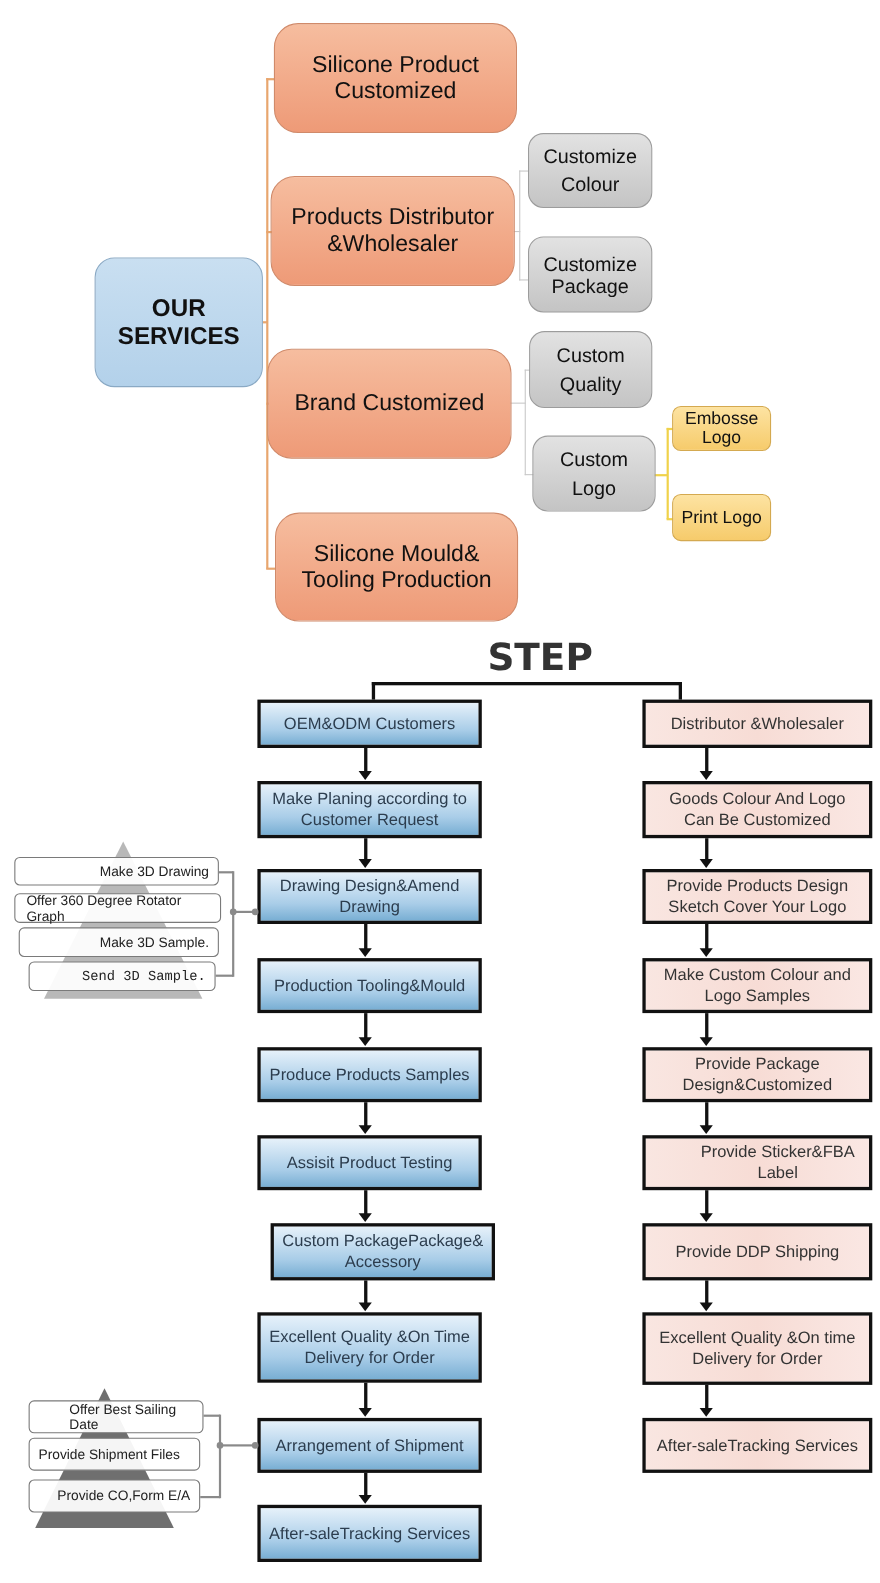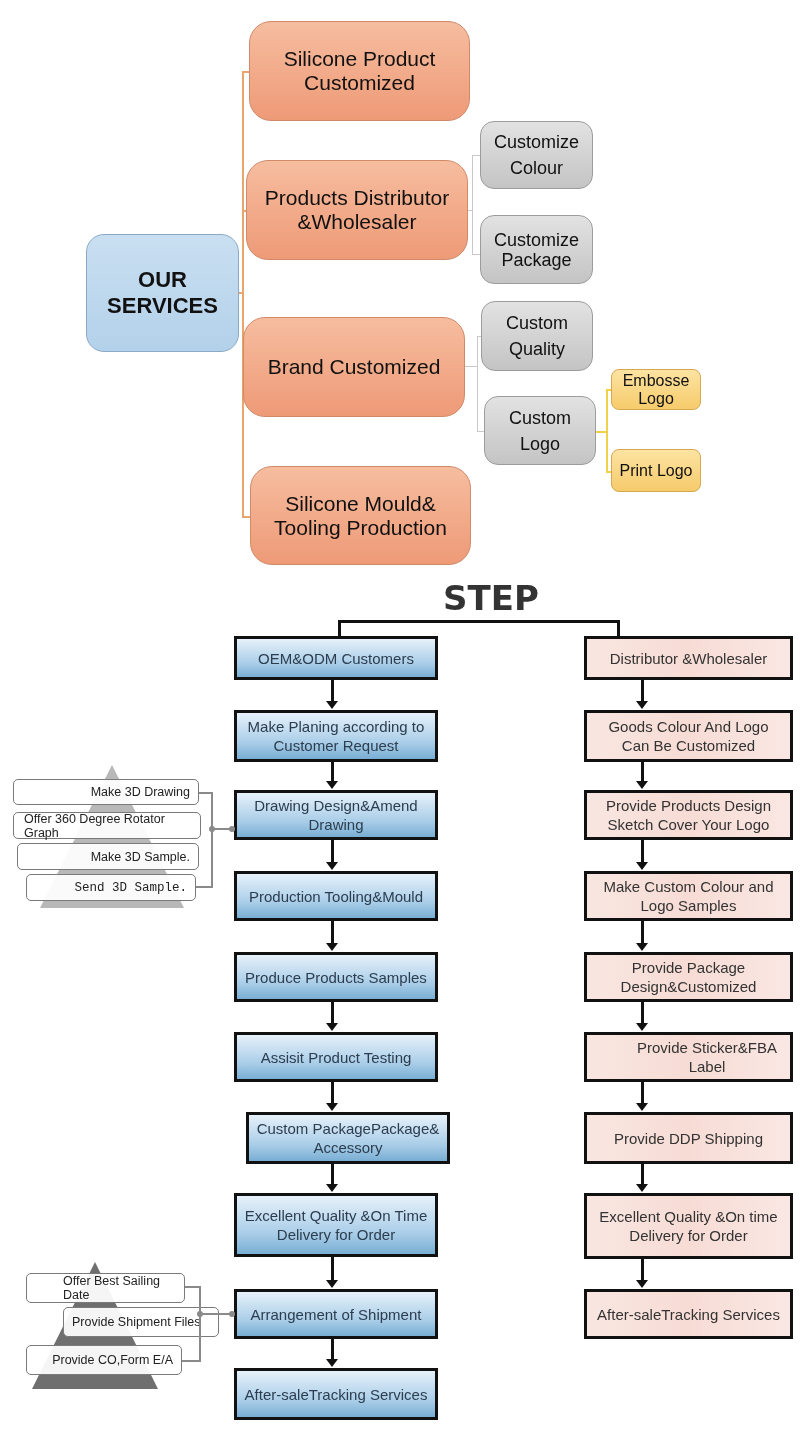--- a/index.html
+++ b/index.html
@@ -286,21 +286,21 @@
   <div class="abs side-item" style="left:26px;top:874px;width:170px;height:27px;justify-content:flex-end;font-family:Liberation Mono, monospace;">Send 3D Sample.</div>
   <div class="gline" style="left:199px;top:792px;width:13px;height:2px;"></div>
   <div class="gline" style="left:211px;top:792px;width:2px;height:96px;"></div>
   <div class="gline" style="left:196px;top:886px;width:16px;height:2px;"></div>
   <div class="gline" style="left:212px;top:828px;width:22px;height:2px;"></div>
   <div class="dot" style="left:209px;top:826px;"></div>
   <div class="dot" style="left:229px;top:826px;"></div>
 
   <div class="pyr" style="left:32px;top:1262px;border-left-width:63px;border-right-width:63px;border-bottom-width:127px;border-bottom-color:#6f6f6f;"></div>
   <div class="abs side-item" style="left:26px;top:1273px;width:159px;height:30px;justify-content:flex-end;padding-left:36px;">Offer Best Sailing Date</div>
-  <div class="abs side-item" style="left:26px;top:1307px;width:156px;height:30px;margin-left:37px;">Provide Shipment Files</div>
+  <div class="abs side-item" style="left:26px;top:1307px;width:156px;height:30px;">Provide Shipment Files</div>
   <div class="abs side-item" style="left:26px;top:1345px;width:156px;height:30px;justify-content:flex-end;">Provide CO,Form E/A</div>
   <div class="gline" style="left:185px;top:1286px;width:15px;height:2px;"></div>
   <div class="gline" style="left:199px;top:1286px;width:2px;height:76px;"></div>
   <div class="gline" style="left:182px;top:1360px;width:18px;height:2px;"></div>
   <div class="gline" style="left:200px;top:1313px;width:34px;height:2px;"></div>
   <div class="dot" style="left:197px;top:1311px;"></div>
   <div class="dot" style="left:229px;top:1311px;"></div>
 </div>
 
 </body></html>

